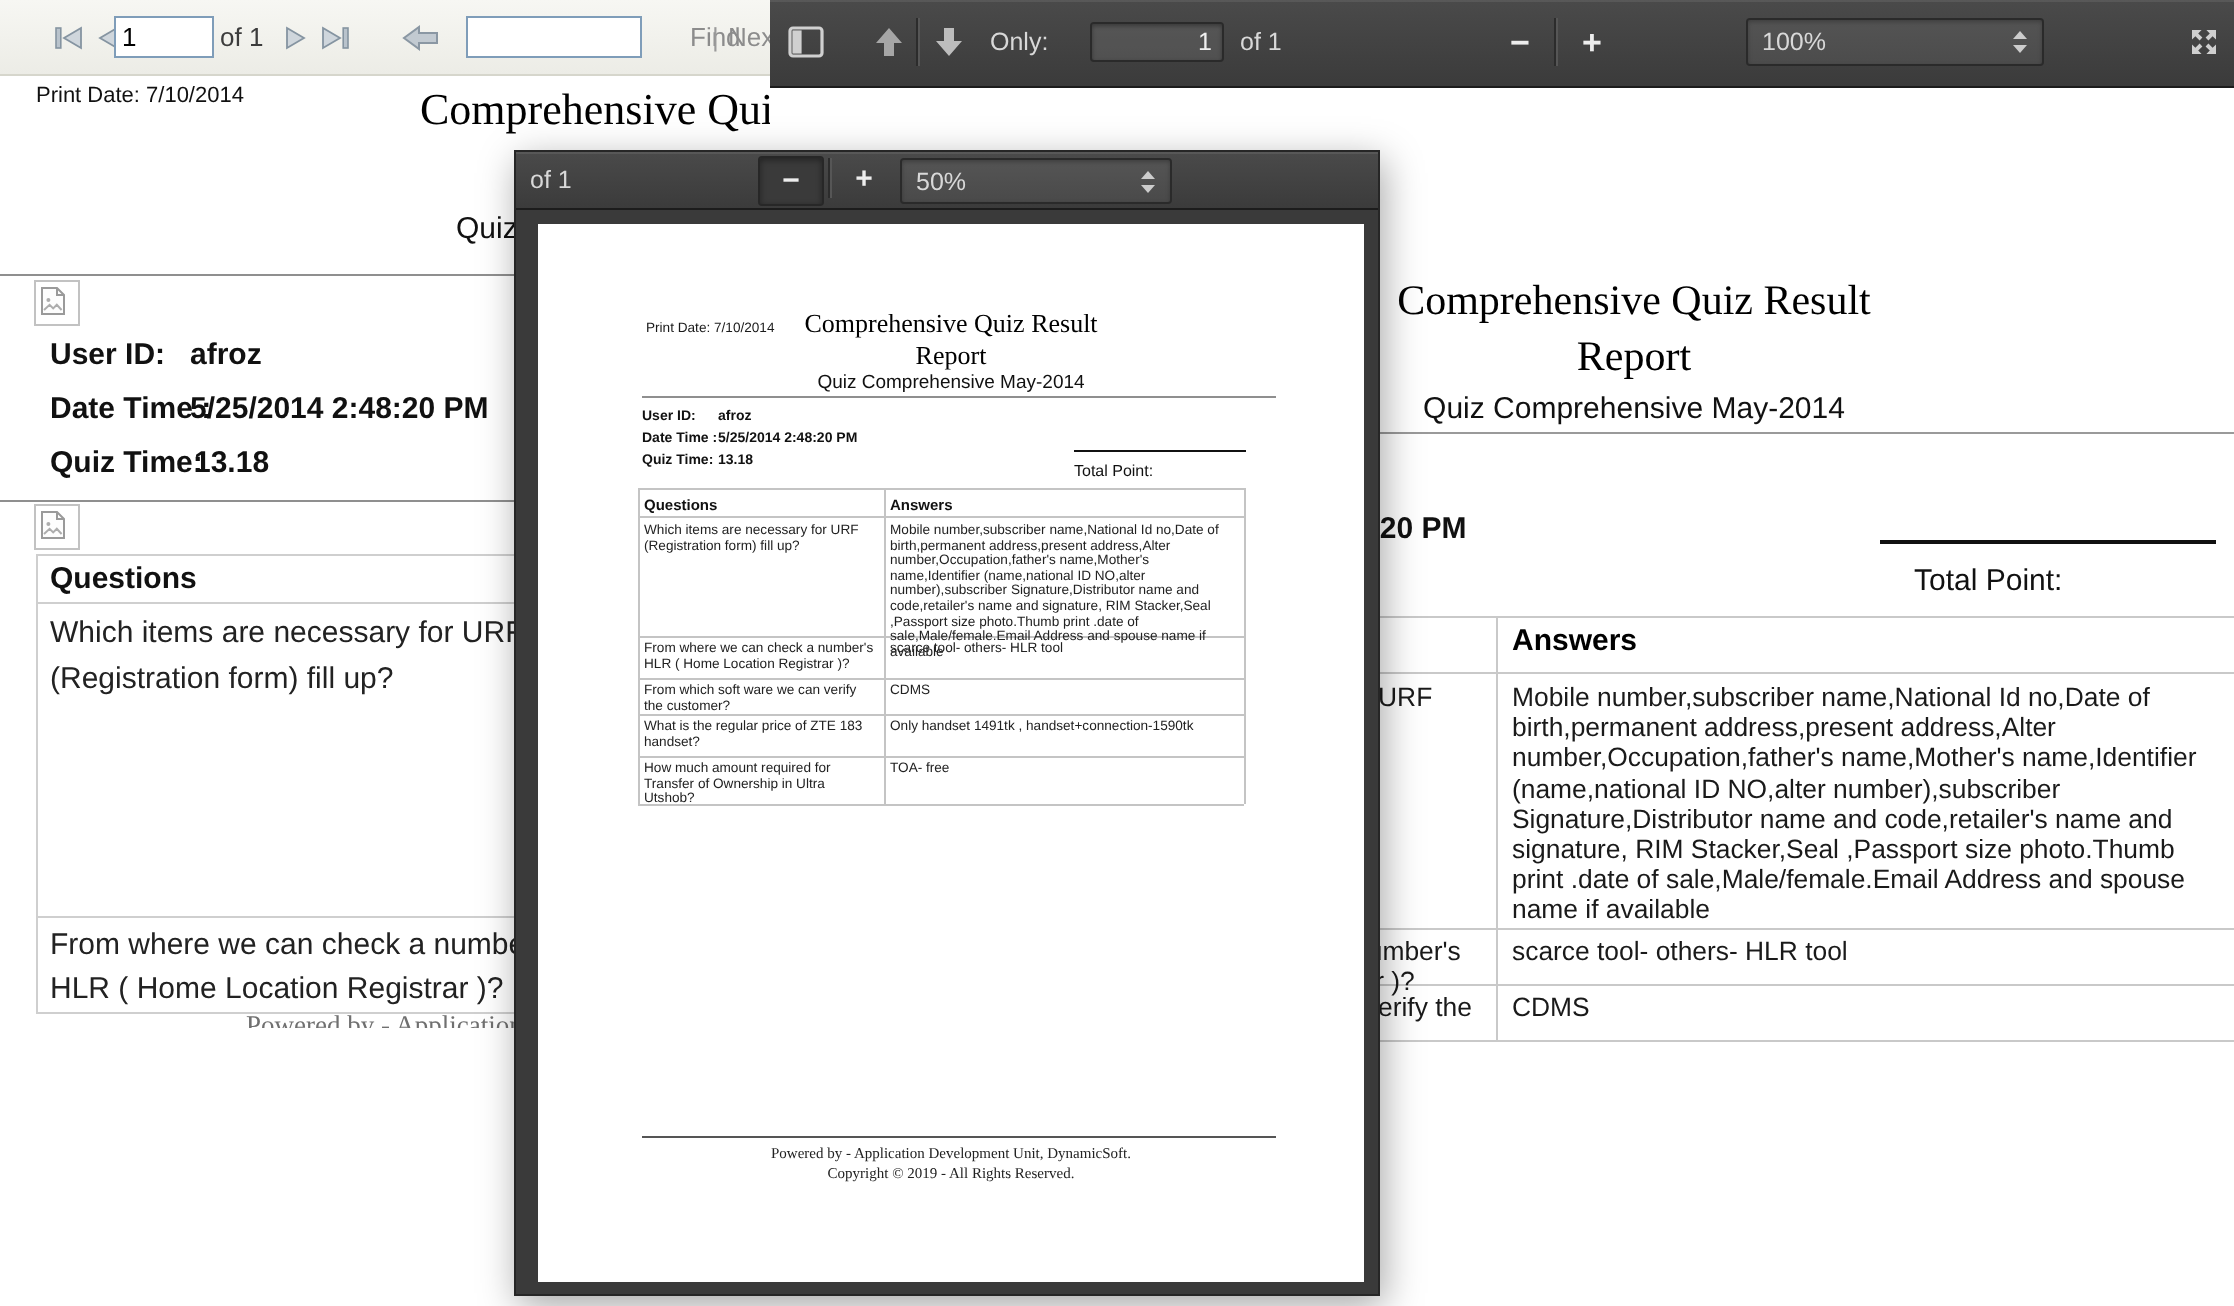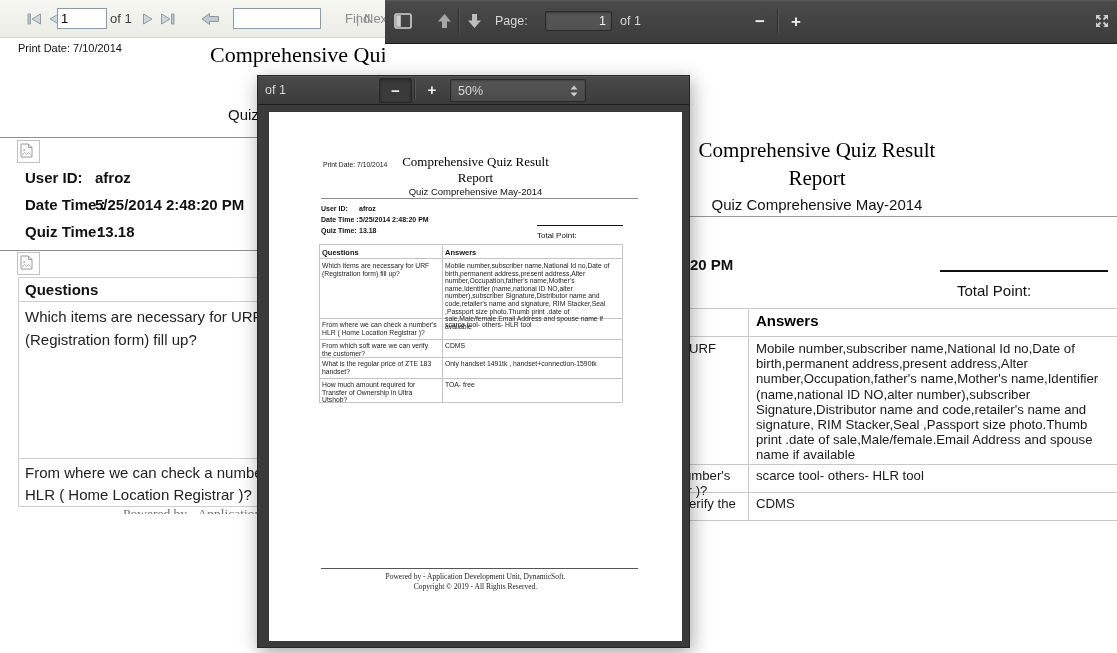--- a/index.html
+++ b/index.html
@@ -158,30 +158,37 @@
         <svg width="15" height="16" viewBox="0 0 15 16">
             <path d="M7.5 1 L14 8.5 L10 8.5 L10 15 L5 15 L5 8.5 L1 8.5 Z" fill="#a6a6a6"></path>
           </svg>
       </div>
       <div class="dsep" style="left:73px"></div>
       <div class="dbtn abs" style="left:78px;top:9px;width:22px;height:24px">
         <svg width="15" height="16" viewBox="0 0 15 16">
             <path d="M7.5 15 L1 7.5 L5 7.5 L5 1 L10 1 L10 7.5 L14 7.5 Z" fill="#bdbdbd"></path>
           </svg>
       </div>
-      <span class="dtxt abs" style="left:110px;top:14px">Page:</span>
+      <span class="dtxt abs" style="left:110px;top:14px">Only:</span>
       <input class="dinput abs" style="left: 160px; top: 11px; width: 55px;" value="1">
       <span class="dtxt abs" style="left:235px;top:14px">of 1</span>
       <div class="dbtn abs" style="left:362px;top:10px;width:26px;height:22px">
           <span class="pm">−</span>
         </div>
       <div class="dsep" style="left:392px"></div>
       <div class="dbtn abs" style="left:398px;top:10px;width:26px;height:22px">
           <span class="pm">+</span>
         </div>
+      <div class="dselect abs" style="left:488px;top:9px;width:133px;height:22px">
+        <span class="dtxt">100%</span>
+        <svg width="8" height="12" viewBox="0 0 8 12">
+            <path d="M4 0.5 L7.5 4.5 L0.5 4.5 Z" fill="#cccccc"></path>
+            <path d="M4 11.5 L0.5 7.5 L7.5 7.5 Z" fill="#cccccc"></path>
+          </svg>
+      </div>
       <div class="dbtn abs" style="left:705px;top:10px;width:24px;height:22px">
         <svg width="16" height="16" viewBox="0 0 16 16">
           <path d="M9.2 2h4.8v4.8l-1.7-1.7-2.1 2.1-1.4-1.4 2.1-2.1z" fill="#cfcfcf"></path>
           <path d="M6.8 2H2v4.8l1.7-1.7 2.1 2.1 1.4-1.4-2.1-2.1z" fill="#cfcfcf"></path>
           <path d="M9.2 14h4.8V9.2l-1.7 1.7-2.1-2.1-1.4 1.4 2.1 2.1z" fill="#cfcfcf"></path>
           <path d="M6.8 14H2V9.2l1.7 1.7 2.1-2.1 1.4 1.4-2.1 2.1z" fill="#cfcfcf"></path>
         </svg>
       </div>
     </div>
 

